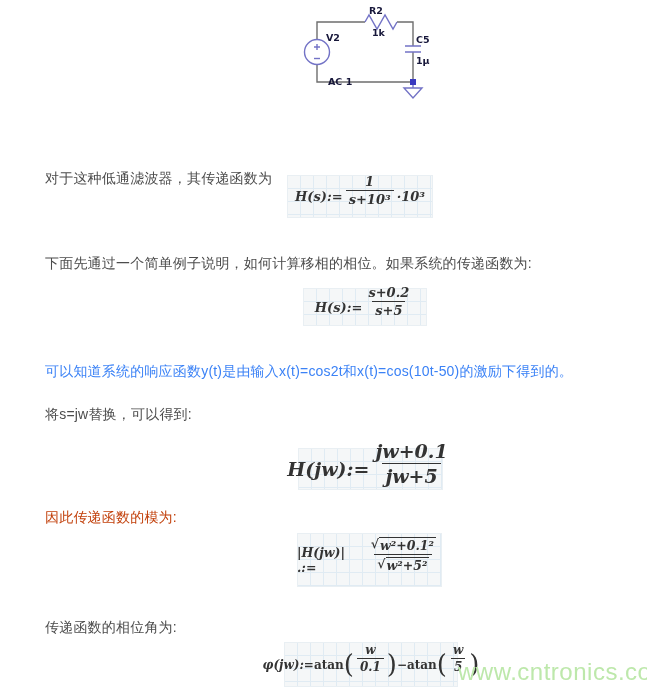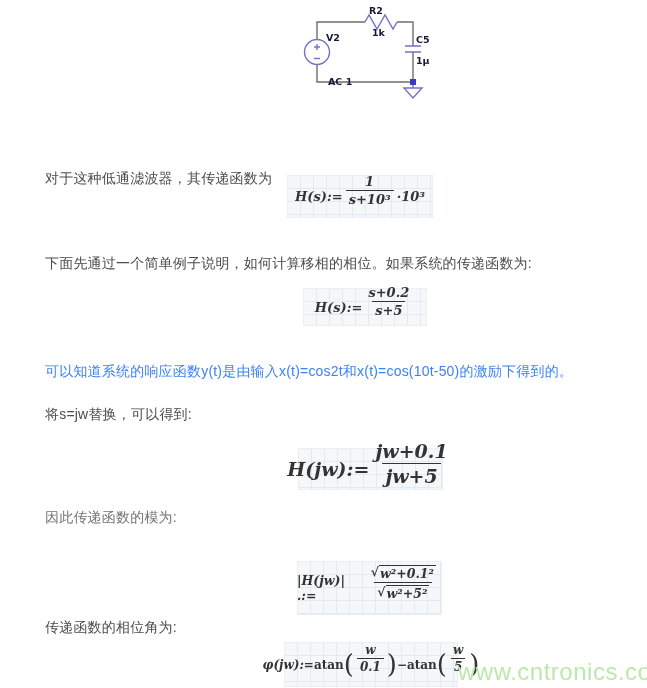--- a/index.html
+++ b/index.html
@@ -60,21 +60,21 @@
       <text x="128" y="41">C5</text>
       <text x="128" y="62">1µ</text>
       <text x="40" y="83">AC 1</text>
     </g>
   </svg>
 
   <div class="para" style="top: 142px; color: rgb(76, 76, 76); margin-top: 28px;">对于这种低通滤波器，其传递函数为</div>
   <div class="para" style="top: 255px; color: rgb(76, 76, 76);">下面先通过一个简单例子说明，如何计算移相的相位。如果系统的传递函数为:</div>
   <div class="para" style="top: 363px; color: #3b82f6;">可以知道系统的响应函数y(t)是由输入x(t)=cos2t和x(t)=cos(10t-50)的激励下得到的。</div>
   <div class="para" style="top: 406px; color: rgb(76, 76, 76);">将s=jw替换，可以得到:</div>
-  <div class="para" style="top: 509px; color: #737373;">因此传递函数的模为:</div>
+  <div class="para" style="top: 509px; color: #c2410c;">因此传递函数的模为:</div>
   <div class="para" style="top: 619px; color: rgb(76, 76, 76);">传递函数的相位角为:</div>
 
   <div class="formula" style="left:287px;top:175px;width:146px;height:43px;font-size:13px">
     <span>H(s):=</span>
     <span class="frac">
       <span class="num">1</span>
       <span class="den">s+10³</span>
     </span>
     <span>·10³</span>
   </div>
@@ -88,21 +88,21 @@
   </div>
 
   <div class="formula" style="left:298px;top:448px;width:145px;height:42px;font-size:19px">
     <span>H(jw):=</span>
     <span class="frac">
       <span class="num">jw+0.1</span>
       <span class="den">jw+5</span>
     </span>
   </div>
 
-  <div class="formula" style="left:297px;top:561px;width:145px;height:54px;font-size:12.5px">
+  <div class="formula" style="left:297px;top:533px;width:145px;height:54px;font-size:12.5px">
     <span>|H(jw)| .:=</span>
     <span class="frac">
       <span class="num">
         <span class="sqrt">
           <span class="rad">√</span>
           <span class="bod">w²+0.1²</span>
         </span>
       </span>
       <span class="den">
         <span class="sqrt">

